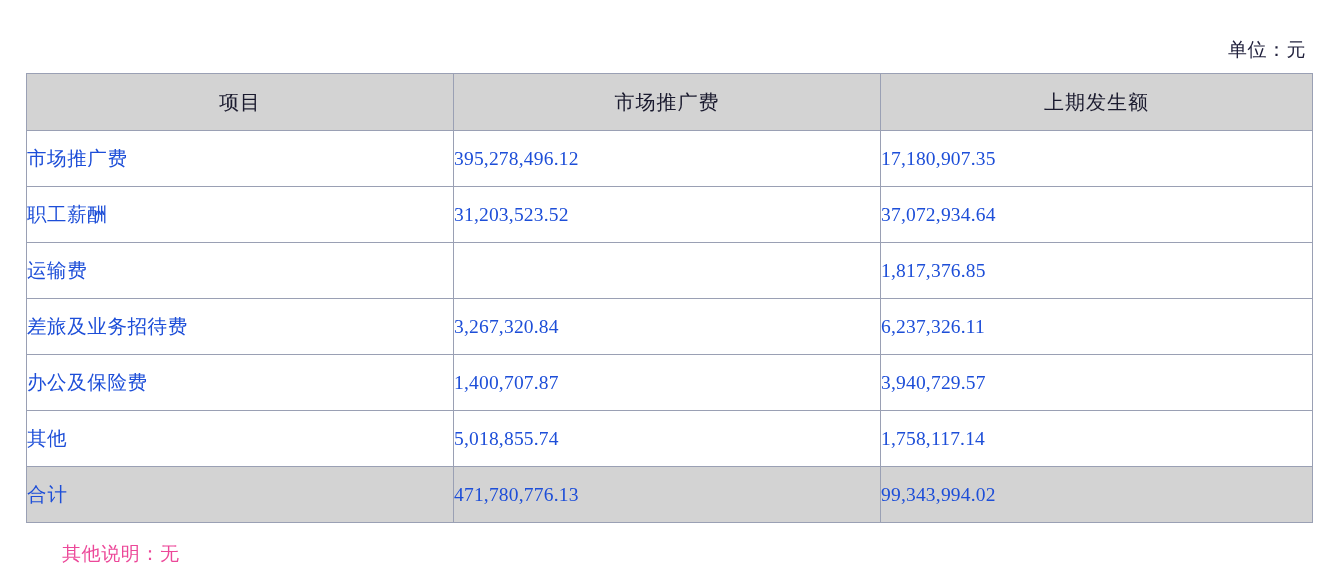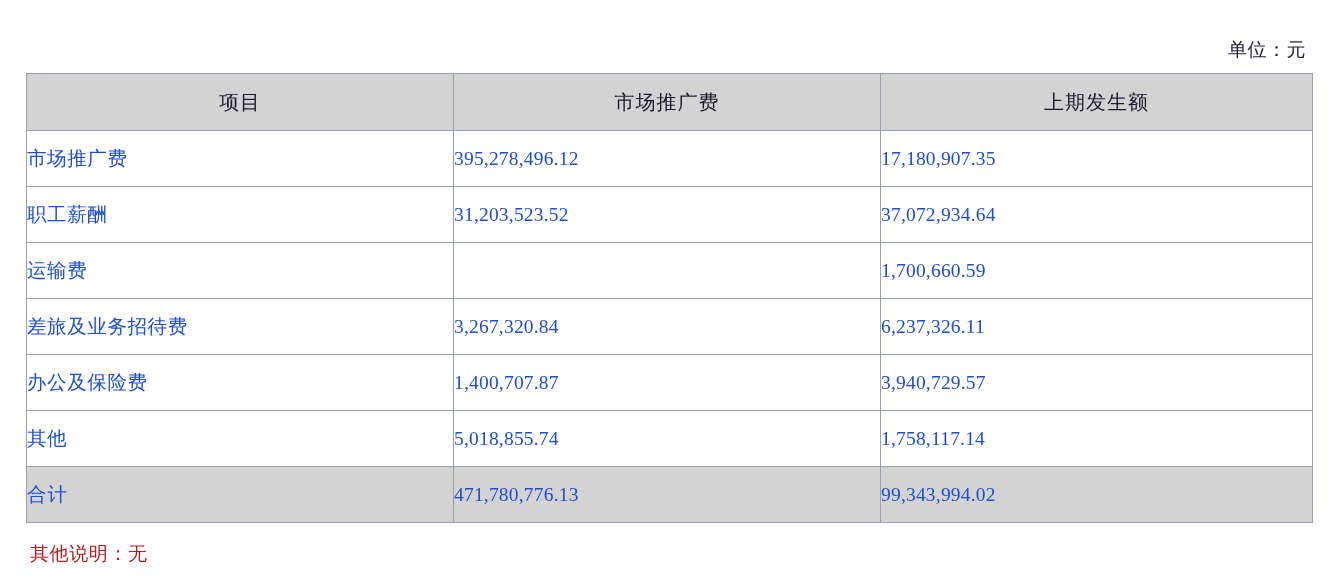--- a/index.html
+++ b/index.html
@@ -72,23 +72,24 @@
   }
   tr.total td {
     background: #d3d3d3;
   }
   tr.total td.label {
     letter-spacing: 1px;
   }
   .footnote {
     margin-top: 18px;
     font-size: 19px;
-    color: #b91c1c;
+    color: #ec4899;
     padding-left: 4px;
     letter-spacing: 0.6px;
+    margin-left: 32px;
   }
 </style>
 </head>
 <body>
 
 <div class="page">
 
   <div class="unit-line">单位：元</div>
 
   <table class="fin">
@@ -111,21 +112,21 @@
         <td class="num">17,180,907.35</td>
       </tr>
       <tr>
         <td class="label">职工薪酬</td>
         <td class="num">31,203,523.52</td>
         <td class="num">37,072,934.64</td>
       </tr>
       <tr>
         <td class="label">运输费</td>
         <td class="num"></td>
-        <td class="num">1,700,660.59</td>
+        <td class="num">1,817,376.85</td>
       </tr>
       <tr>
         <td class="label">差旅及业务招待费</td>
         <td class="num">3,267,320.84</td>
         <td class="num">6,237,326.11</td>
       </tr>
       <tr>
         <td class="label">办公及保险费</td>
         <td class="num">1,400,707.87</td>
         <td class="num">3,940,729.57</td>

